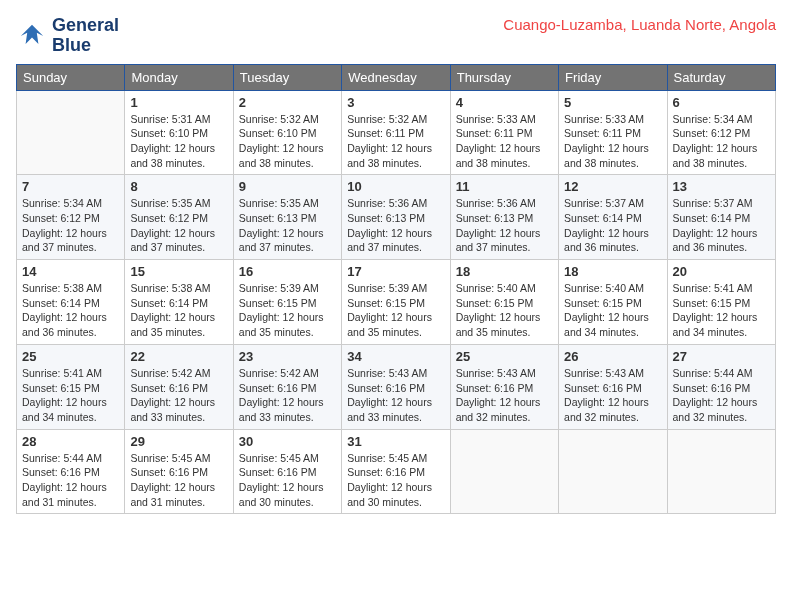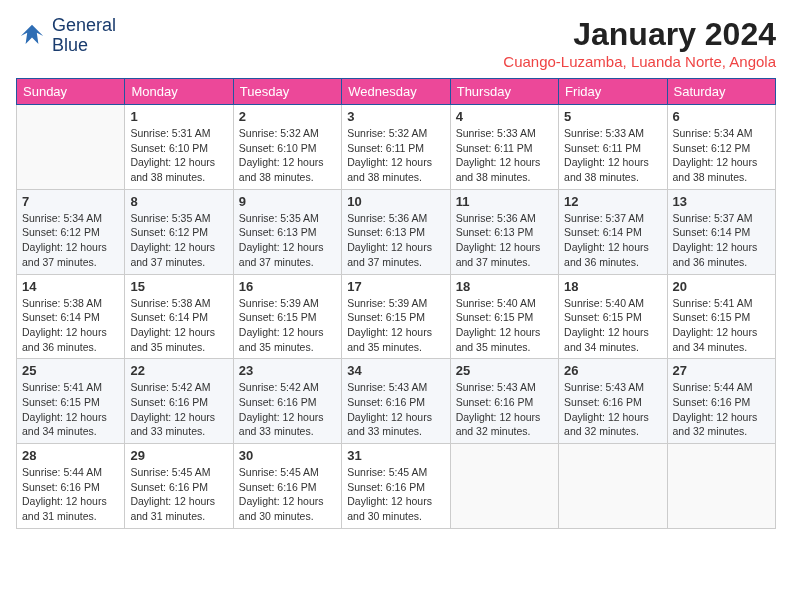--- a/index.html
+++ b/index.html
@@ -16,21 +16,21 @@
       align-items: flex-start;
       margin-bottom: 8px;
     }
     .logo {
       display: flex;
       align-items: center;
       gap: 4px;
     }
     .logo-text {
       font-size: 18px;
-      font-weight: normal;
+      font-weight: bold;
       color: #1a3c6e;
       line-height: 1.1;
     }
     .logo-bird {
       width: 32px;
       height: 32px;
     }
     .title-block {
       text-align: right;
     }
@@ -42,21 +42,21 @@
     .location {
       font-size: 15px;
       color: #ef4444;
     }
     .calendar {
       width: 100%;
       border-collapse: collapse;
       font-size: 11px;
     }
     .calendar th {
-      background: #ec4899;
+      background: #737373;
       color: #fff;
       text-align: left;
       padding: 5px 6px;
       font-size: 13px;
       font-weight: normal;
     }
     .calendar td {
       border: 1px solid #ccc;
       vertical-align: top;
       padding: 4px 5px;
@@ -95,21 +95,20 @@
   <div class="logo">
     <svg class="logo-bird" viewBox="0 0 40 40">
       <polygon points="20,6 34,20 26,16 28,30 20,22 12,30 14,16 6,20" fill="#2e6db4"></polygon>
     </svg>
     <div class="logo-text">
       <div>General</div>
       <div>Blue</div>
     </div>
   </div>
   <div class="title-block">
-    <div class="month-year">January 2024</div>
     <div class="location">Cuango-Luzamba, Luanda Norte, Angola</div>
   </div>
 </div>
 
 <table class="calendar">
   <thead>
     <tr class="header-row">
     <th>Sunday</th>
         <th>Monday</th>
         <th>Tuesday</th>

